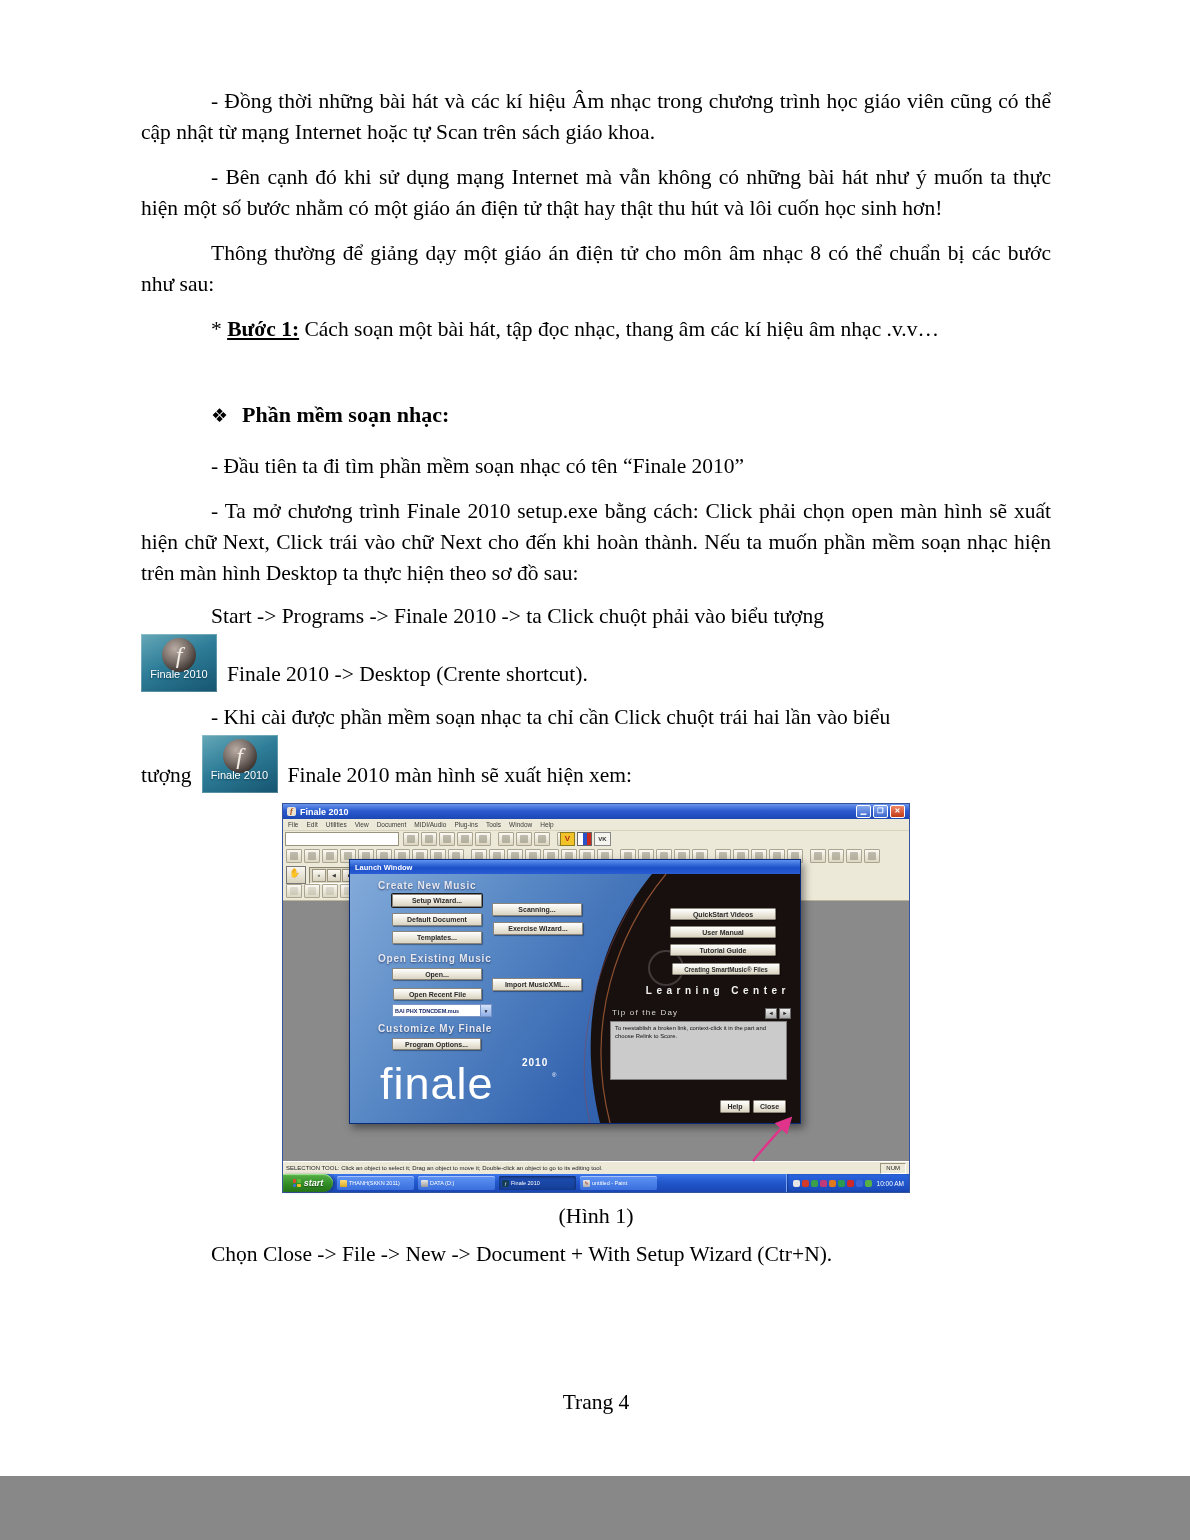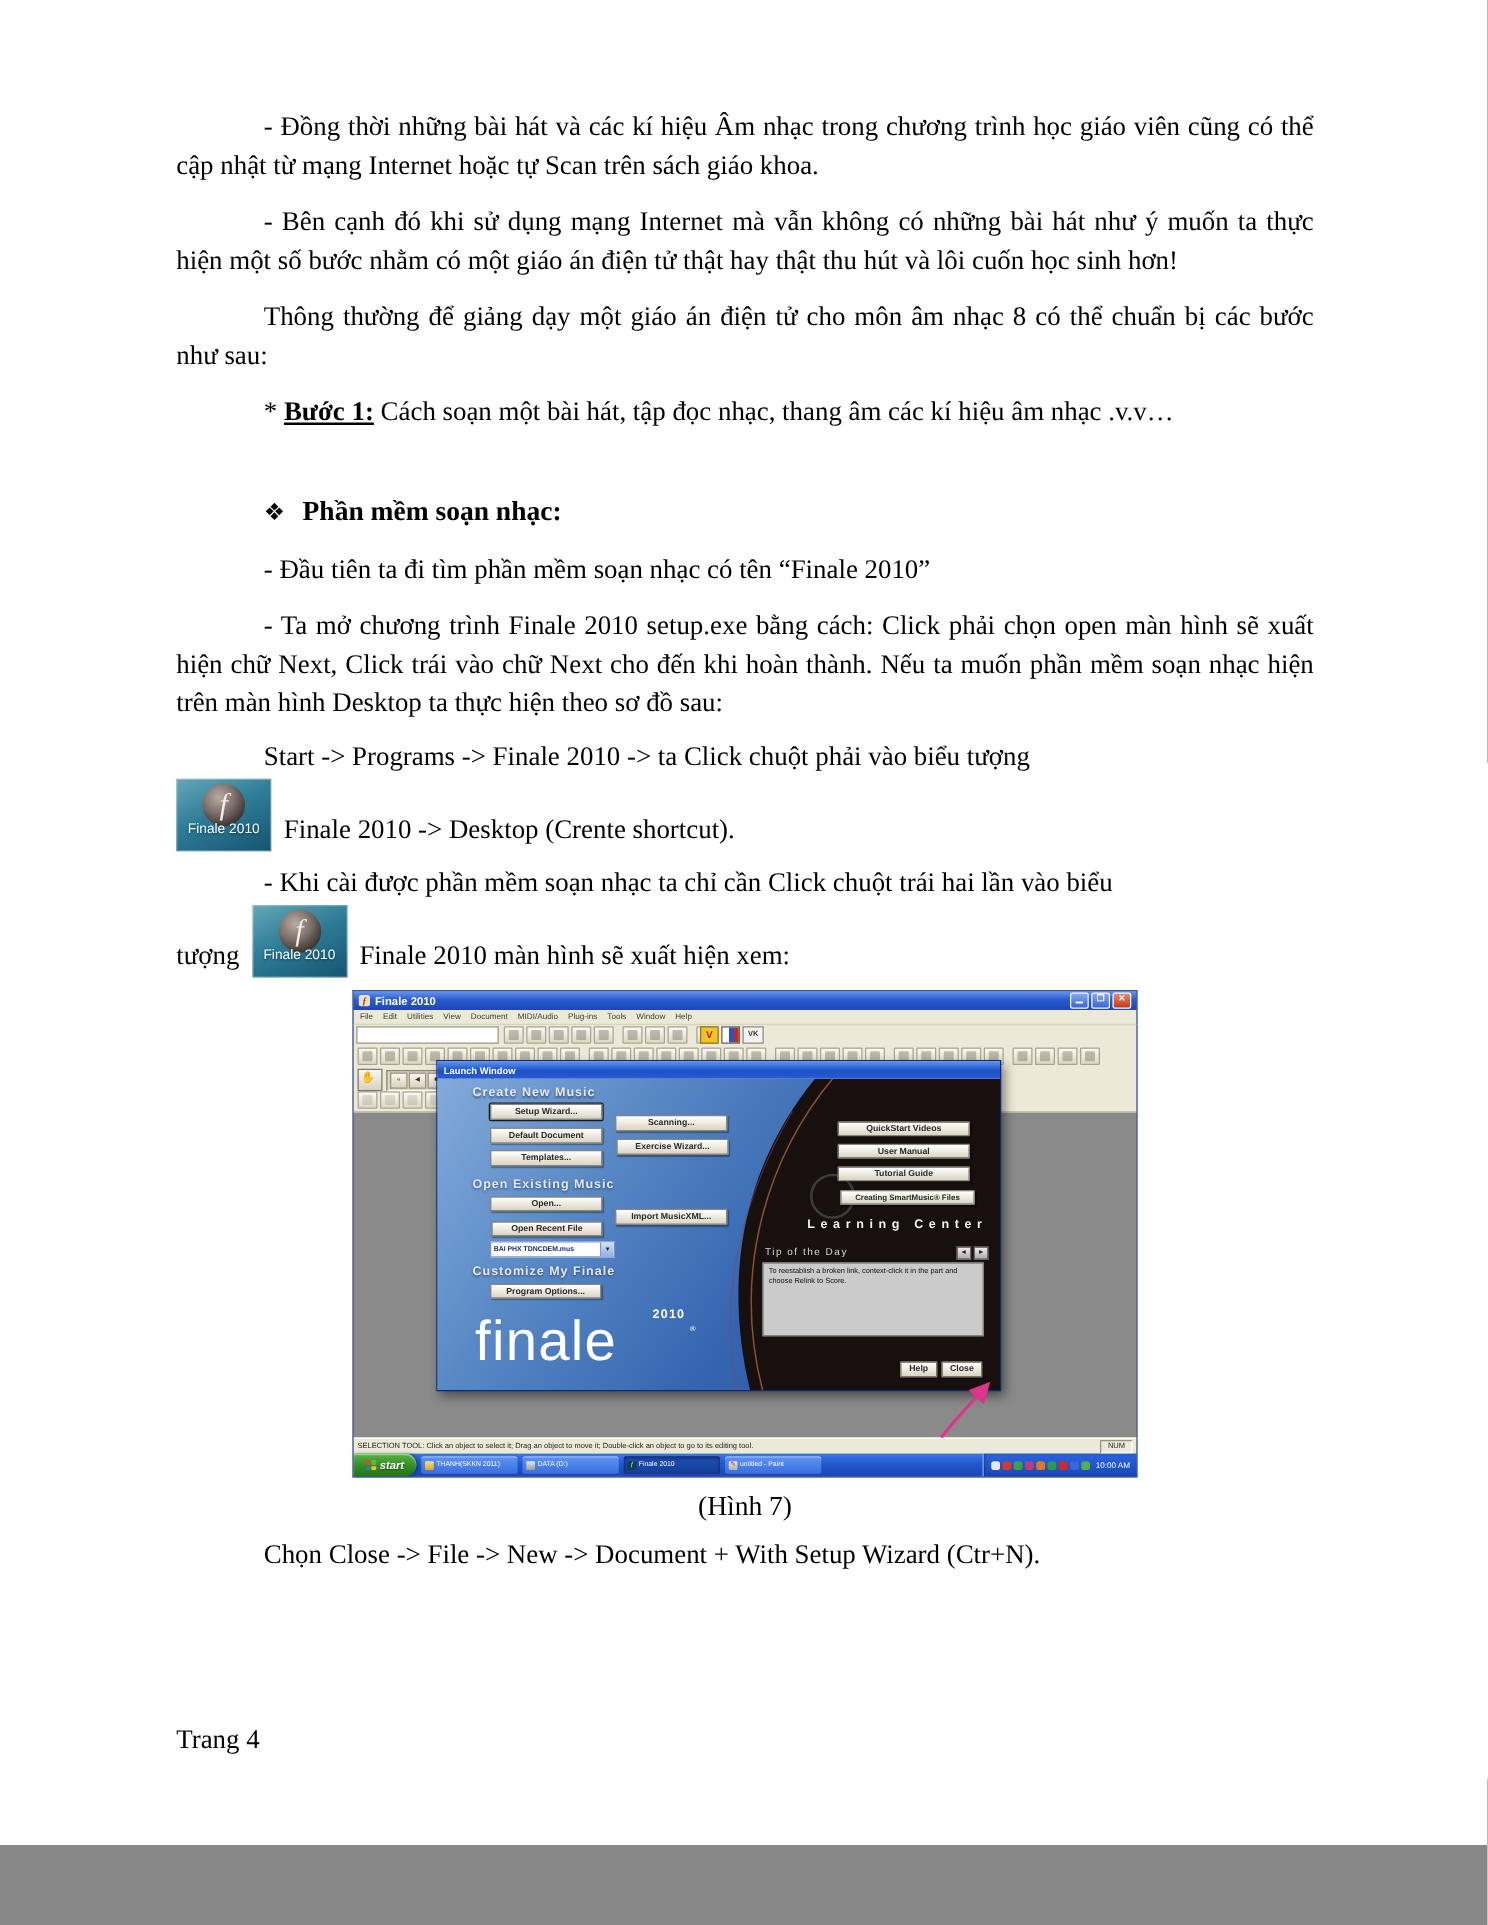--- a/index.html
+++ b/index.html
@@ -4,41 +4,41 @@
 <style>
   html,body{margin:0;padding:0;background:#888;}
   .page{
     position:relative;width:1190px;height:1476px;margin:0 auto;background:#ffffff;
     font-family:"Liberation Serif",serif;color:#000;overflow:hidden;
   }
   .content{padding:86px 139px 0 141px;}
   .para{font-size:21.5px;line-height:31px;text-align:justify;margin:0 0 14px 0;text-indent:70px;}
   .para.noj{text-align:left;}
   .step-label{font-weight:bold;text-decoration:underline;}
-  .sec-heading{margin:46px 0 12px 0;font-size:22px;line-height:36px;font-weight:bold;text-indent:70px;}
+  .sec-heading{margin:46px 0 12px 0;font-size:22px;line-height:47px;font-weight:bold;text-indent:70px;}
   .sec-heading .bullet{font-family:"DejaVu Sans",sans-serif;font-size:19px;margin-right:14px;}
   .icon-line{margin:0 0 10px 0;font-size:21.5px;line-height:31px;display:flex;align-items:flex-end;gap:10px;}
   .icon-line .txt{padding-bottom:2px;}
   .fin-icon{
     display:inline-block;width:76px;height:58px;position:relative;flex:0 0 auto;
     background:linear-gradient(155deg,#66a8b8 0%,#2e7d98 45%,#15546f 100%);
     box-shadow:inset 0 0 0 1px rgba(255,255,255,.25);
   }
   .fin-sphere{
     position:absolute;left:21px;top:4px;width:34px;height:34px;border-radius:50%;
     background:radial-gradient(circle at 38% 32%,#b9aca4 0%,#7d726c 40%,#39302c 78%,#1c1512 100%);
     display:flex;align-items:center;justify-content:center;
   }
   .fin-sphere i{font-family:"Liberation Serif",serif;font-style:italic;color:#f2ede6;font-size:24px;line-height:24px;}
   .fin-label{
     position:absolute;left:0;right:0;bottom:2px;text-align:center;color:#fff;font-family:"Liberation Sans",sans-serif;
     font-size:11px;text-shadow:0 1px 2px #07384e;
   }
   .caption{text-align:center;font-size:22px;margin:8px 0 10px 0;}
-  .footer{text-align:left;font-size:21.5px;margin-top:120px;}
+  .footer{text-align:center;font-size:21.5px;margin-top:120px;}
 
   
   .shot{
     position:relative;width:626px;height:388px;margin:4px auto 10px auto;background:#8a8a8a;
     font-family:"Liberation Sans",sans-serif;border:1px solid #35549e;box-sizing:content-box;
   }
   .xp-tb{position:absolute;left:0;top:0;right:0;height:15px;z-index:2;
     background:linear-gradient(180deg,#6a96ea 0%,#2b5bd0 45%,#1c47b4 100%);
     color:#fff;font-size:9px;font-weight:bold;display:flex;align-items:center;gap:4px;padding:0 4px;}
   .app-ico{width:9px;height:9px;background:#e8e2d2;border-radius:2px;color:#b04a10;font-size:8px;line-height:9px;text-align:center;font-style:italic;font-family:"Liberation Serif",serif;}
@@ -365,18 +365,18 @@
               <span class="dot" style="background: rgb(42, 154, 80);"></span>
               <span class="dot" style="background: rgb(208, 40, 40);"></span>
               <span class="dot" style="background: rgb(58, 102, 216);"></span>
               <span class="dot" style="background: rgb(86, 176, 68);"></span>
             </span>
           <span class="time">10:00 AM</span>
         </span>
       </div>
     </div>
 
-    <p class="caption">(Hình 7)</p>
+    <p class="caption">(Hình 1)</p>
     <p class="para noj">Chọn Close -&gt; File -&gt; New -&gt; Document + With Setup Wizard (Ctr+N).</p>
 
     <p class="footer">Trang 4</p>
   </div>
 </div>
 
 </body></html>

